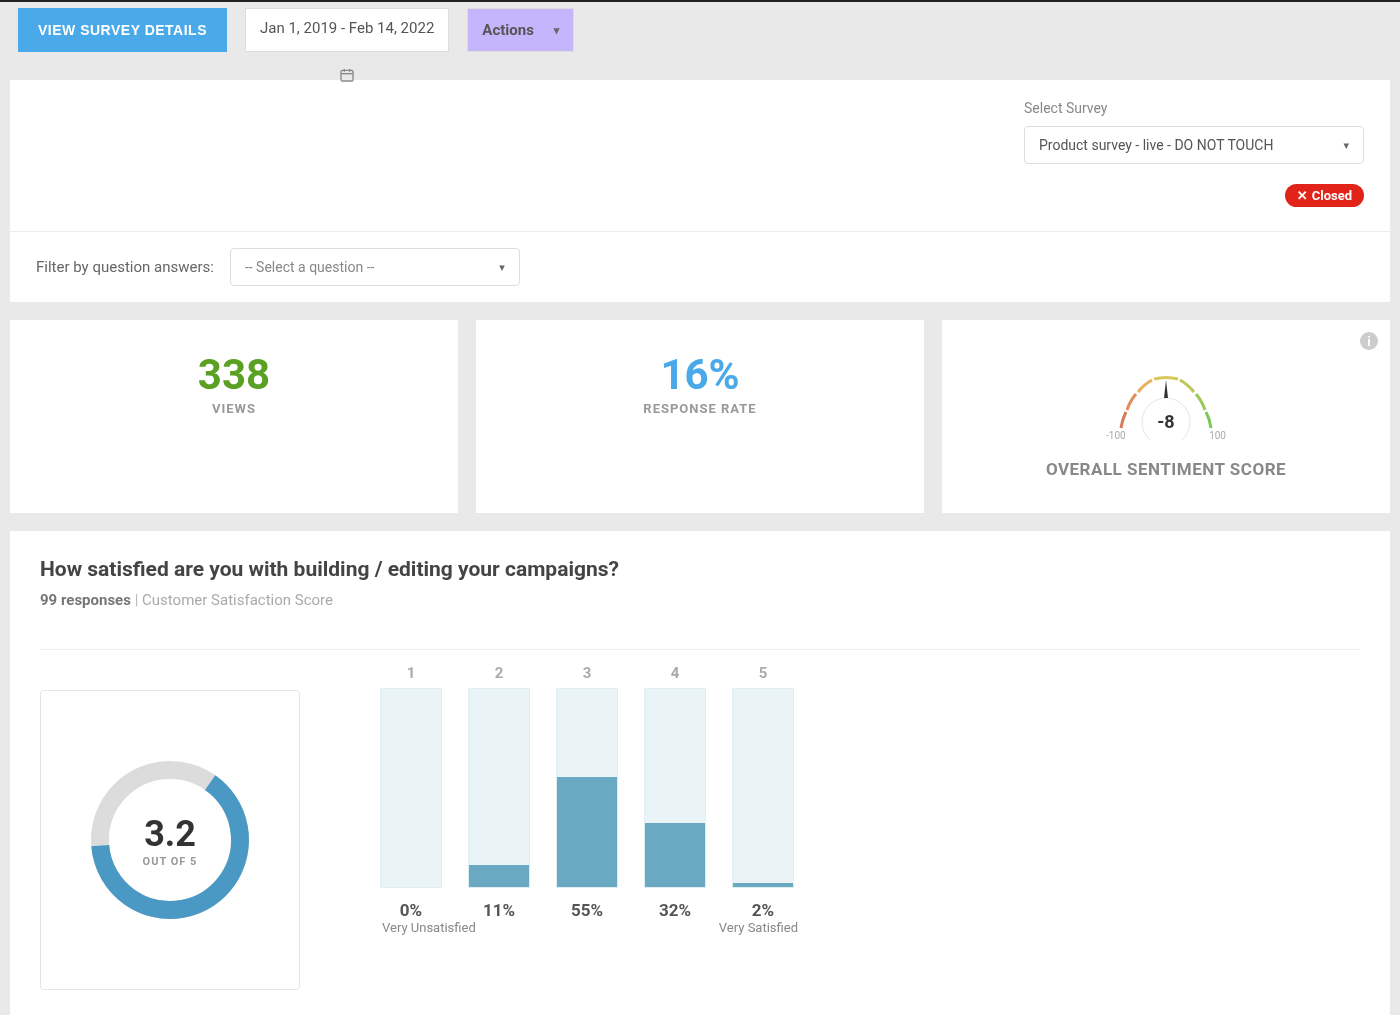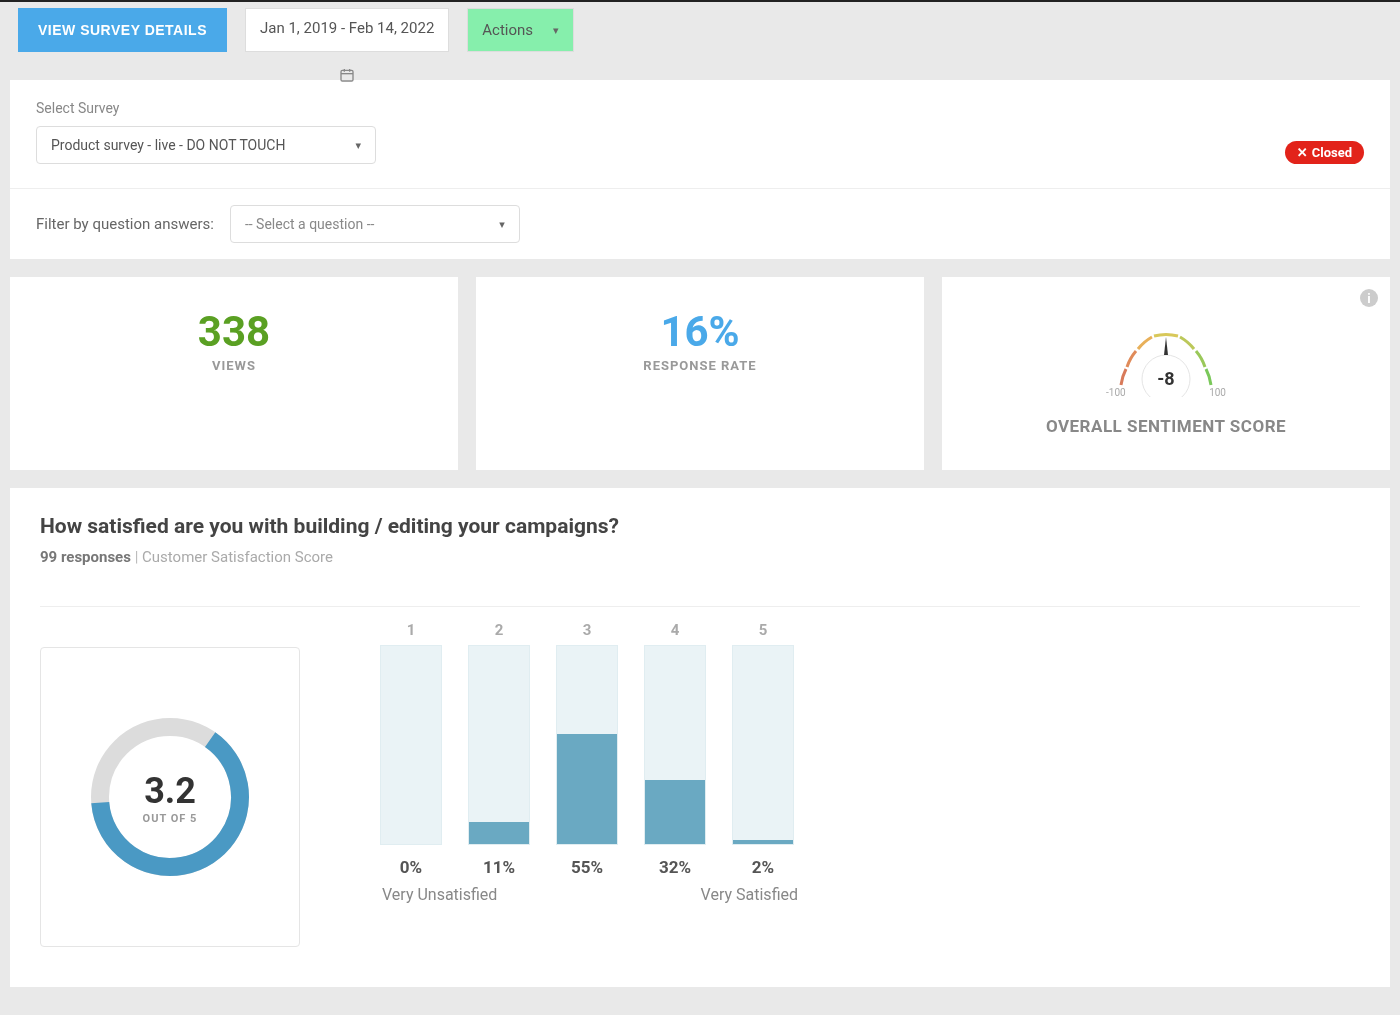--- a/index.html
+++ b/index.html
@@ -41,40 +41,42 @@
     display: flex;
     align-items: center;
     gap: 30px;
     font-size: 15px;
     color: #555;
     height: 44px;
     flex-direction: column;
   }
   .cal-icon { color: #888; font-size: 16px; }
   .actions-dd {
-    background: #86efac;
+    background: #c4b5fd;
     border: 1px solid #ddd;
     padding: 10px 14px;
     display: flex;
     align-items: center;
     gap: 20px;
     font-size: 15px;
     color: #555;
     height: 44px;
+    font-weight: bold;
   }
   .chev { font-size: 11px; color: #666; }
   .panel {
     background: #fff;
     margin: 18px 10px 0 10px;
   }
   .sel-row {
     padding: 20px 26px 24px 26px;
     display: flex;
     align-items: flex-end;
     gap: 20px;
+    flex-direction: column;
   }
   .sel-group label {
     display: block;
     font-size: 14px;
     color: #888;
     margin-bottom: 10px;
   }
   .dropdown {
     background: #fff;
     border: 1px solid #ddd;
@@ -165,21 +167,21 @@
   .donut-center { position:absolute; inset:0; display:flex; flex-direction:column; align-items:center; justify-content:center;}
   .donut-center .sc { font-size:36px; font-weight:700; color:#333;}
   .donut-center .of { font-size:11px; font-weight:700; color:#999; letter-spacing:1px;}
   .bars { flex:1; max-width:440px; }
   .bar-row { display:flex; gap:26px; align-items:flex-end; height:230px; }
   .bar-col { display:flex; flex-direction:column; align-items:center; width:62px;}
   .bar-top-lbl { font-size:15px; color:#aaa; font-weight:700; margin-bottom:6px;}
   .bar-track { background:#eaf3f6; border:1px solid #e0edf1; width:62px; height:200px; display:flex; align-items:flex-end;}
   .bar-fill { background:#6aa9c2; width:100%; }
   .bar-pct { font-size:17px; font-weight:700; color:#555; margin-top:12px;}
-  .axis-row { display:flex; justify-content:space-between; font-size:16px; color:#888; margin-top:8px; width: 420px; padding: 0 2px;}
+  .axis-row { display:flex; justify-content:space-between; font-size:13px; color:#888; width: 420px; padding: 0 2px;}
 </style>
 </head>
 <body>
 
 <div class="topbar">
   <button class="btn-primary">VIEW SURVEY DETAILS</button>
   <div class="date-range">
     <span>Jan 1, 2019 - Feb 14, 2022</span>
     <span class="cal-icon">
       <svg width="16" height="16" viewBox="0 0 24 24" fill="currentColor">

